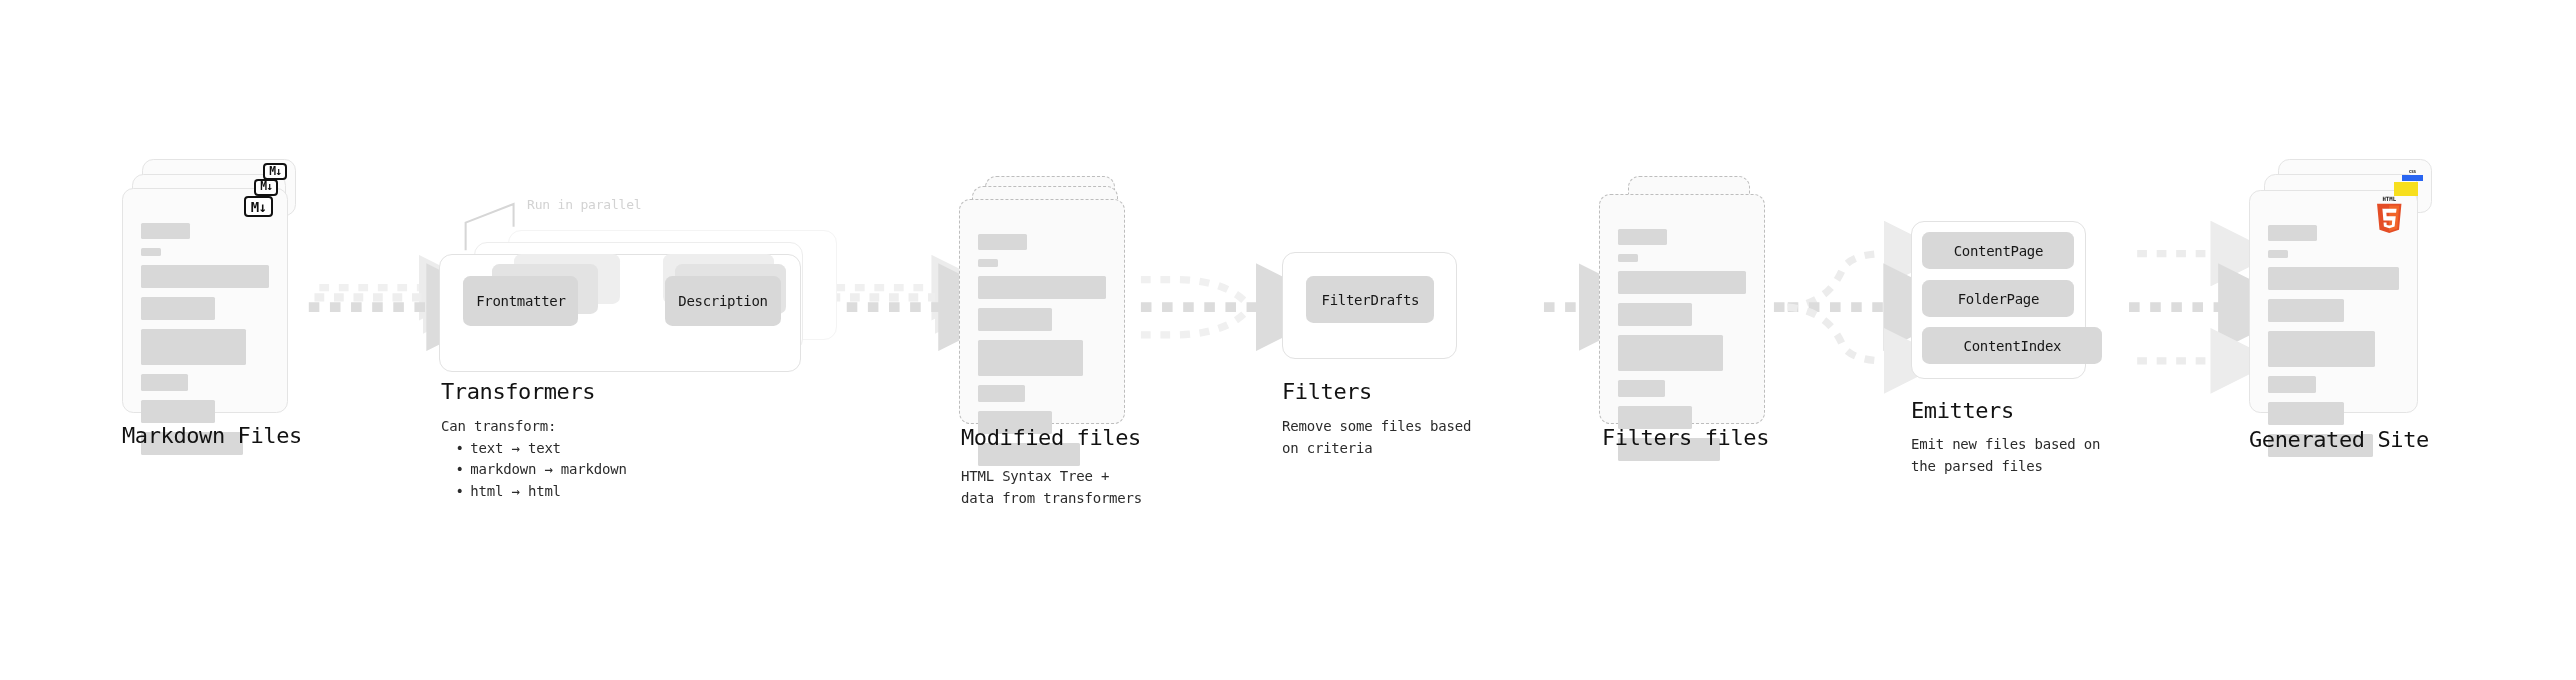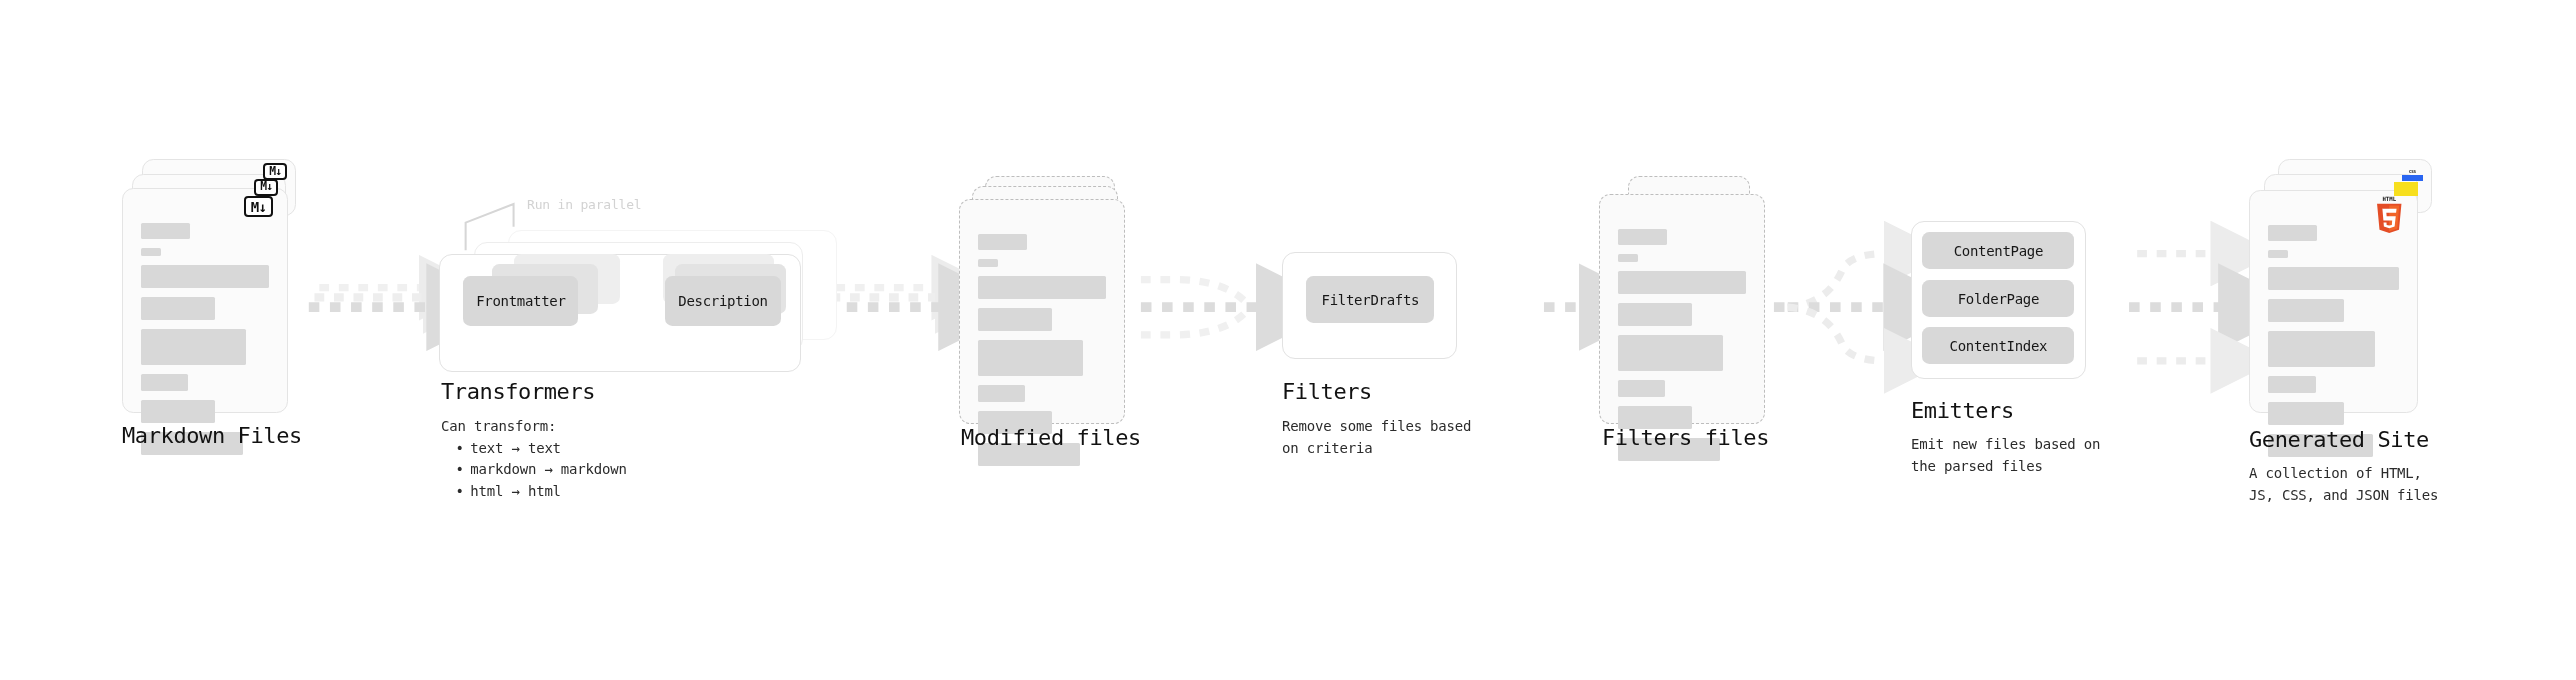--- a/index.html
+++ b/index.html
@@ -308,20 +308,24 @@
           <div class="bar h3" style="width:58%;"></div>
           <div class="bar h4" style="width:82%;"></div>
           <div class="bar h1" style="width:37%;"></div>
           <div class="bar h3" style="width:58%;"></div>
           <div class="bar h3" style="width:80%;"></div>
         </div>
       </div>
     </div>
   </div>
   <div class="title" style="left:961px; top:425px;">Modified files</div>
+  <div class="subtitle" style="left:961px; top:466px;">
+    <div>HTML Syntax Tree +</div>
+    <div>data from transformers</div>
+  </div>
 
   <div class="node" style="left:1282px; top:252px;">
     <div class="panel" style="left:0px; top:0px; width:175px; height:107px;"></div>
     <div class="chip" style="left:24.4px; top:24.4px; width:128px; height:47px;">FilterDrafts</div>
   </div>
   <div class="title" style="left:1282px; top:379px;">Filters</div>
   <div class="subtitle" style="left:1282px; top:416px;">
     <div>Remove some files based</div>
     <div>on criteria</div>
   </div>
@@ -342,21 +346,21 @@
         </div>
       </div>
     </div>
   </div>
   <div class="title" style="left:1602px; top:425px;">Filters files</div>
 
   <div class="node" style="left:1911px; top:221px;">
     <div class="panel" style="left:0px; top:0px; width:175px; height:158px;"></div>
     <div class="chip" style="left:11.4px; top:11.4px; width:152px; height:37px;">ContentPage</div>
     <div class="chip" style="left:11.4px; top:59px; width:152px; height:37px;">FolderPage</div>
-    <div class="chip" style="left:11.4px; top:106px; width:152px; height:37px;">ContentIndex</div>
+    <div class="chip" style="left:11.4px; top:106px; width:180px; height:37px;">ContentIndex</div>
   </div>
   <div class="title" style="left:1911px; top:398px;">Emitters</div>
   <div class="subtitle" style="left:1911px; top:434px;">
     <div>Emit new files based on</div>
     <div>the parsed files</div>
   </div>
 
   <div class="node" style="left:2249px; top:159px;">
     <div class="card-stack" style="width:195px; height:268px;">
 
@@ -383,19 +387,15 @@
         <svg width="32.5" height="41" viewBox="0 0 40 50">
           <text x="20" y="9" font-family="DejaVu Sans Mono, monospace" font-size="7" font-weight="bold" fill="#111" text-anchor="middle">HTML</text>
           <path d="M5,13 L8,45 L20,49 L32,45 L35,13 Z" fill="#e44d26"></path>
           <path d="M20,15 L20,47 L30,43.5 L32.3,15 Z" fill="#f16529"></path>
           <path d="M11,19 L29,19 L28.4,24 L16.4,24 L16.8,28.5 L28,28.5 L26.6,41 L20,43 L13.4,41 L13,36 L16.6,36 L16.8,39 L20,39.9 L23.2,39 L23.6,33.5 L12.8,33.5 L11.6,19.5 Z" fill="#ffffff"></path>
         </svg>
       </div>
     </div>
   </div>
   <div class="title" style="left:2249px; top:427px;">Generated Site</div>
-  <div class="subtitle" style="left:2249px; top:463px;">
-    <div>A collection of HTML,</div>
-    <div>JS, CSS, and JSON files</div>
-  </div>
 
 </div>
 
 
 </body></html>

